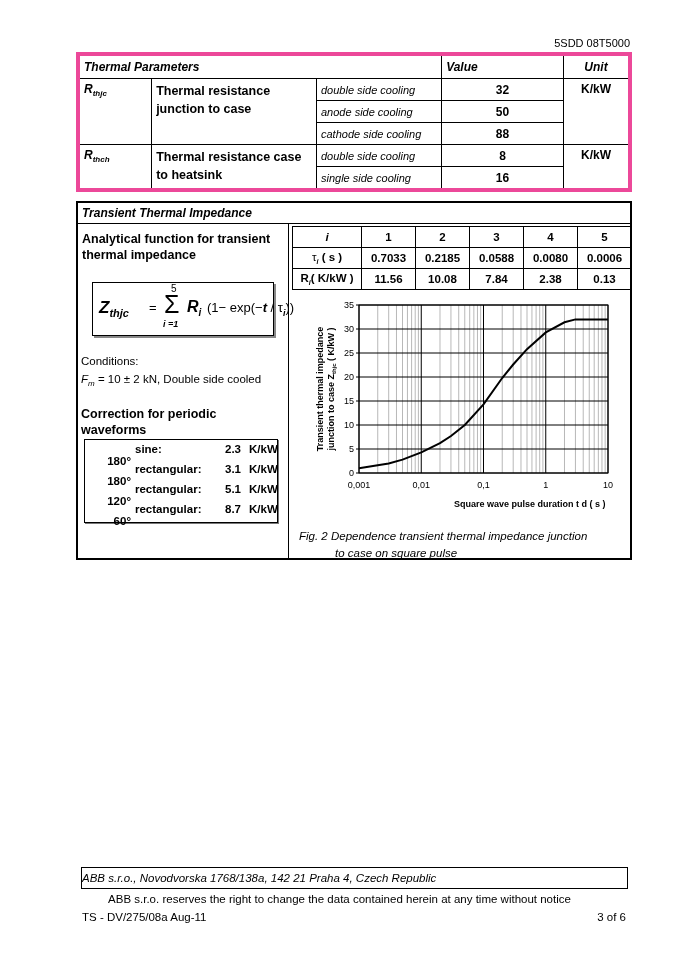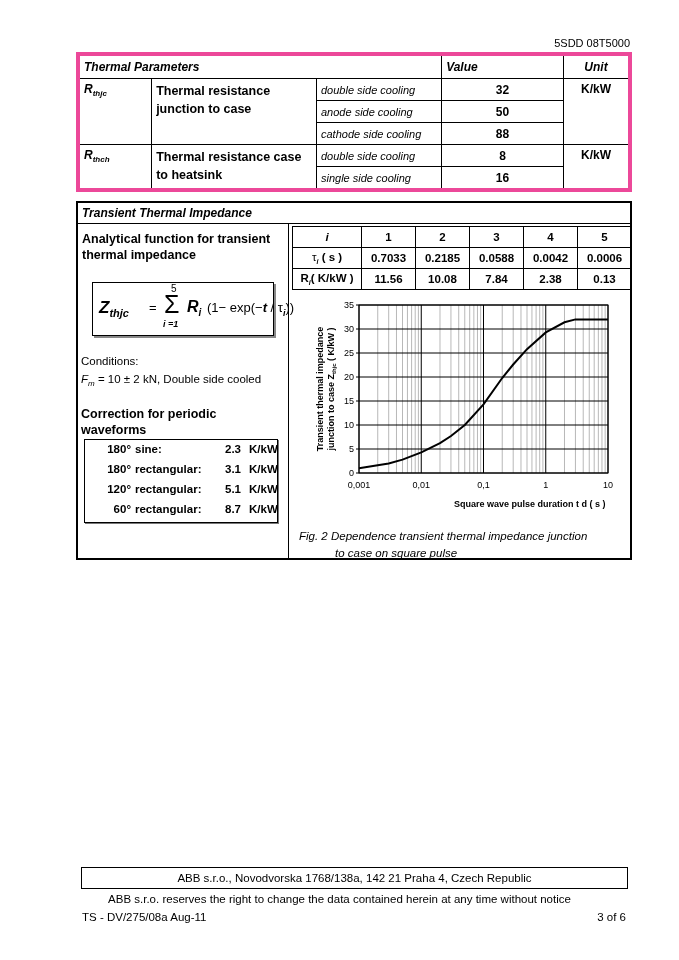--- a/index.html
+++ b/index.html
@@ -21,36 +21,36 @@
   .sec2 { position:absolute; left:76px; top:201px; width:556px; height:359px; border:2px solid #000; box-sizing:border-box; }
   .sec2-title { position:absolute; left:0; top:0; width:552px; height:21px; border-bottom:1px solid #000; font-weight:bold; font-style:italic; font-size:12px; padding-left:4px; line-height:21px; box-sizing:border-box; }
   .sec2-divider { position:absolute; left:210px; top:21px; width:1px; height:334px; background:#000; }
   .af-title { position:absolute; left:4px; top:28px; width:200px; font-weight:bold; font-size:12.5px; line-height:16px; }
   .formula { position:absolute; left:14px; top:79px; width:180px; height:52px; border:1px solid #000; box-shadow:2px 2px 0 #888; font-family:"Liberation Sans", sans-serif; }
   .cond-label { position:absolute; left:3px; top:152px; font-size:11.5px; }
   .cond-value { position:absolute; left:3px; top:170px; font-size:11.5px; }
   .corr-title { position:absolute; left:3px; top:203px; width:200px; font-weight:bold; font-size:12.5px; line-height:16px; }
   .corr-box { position:absolute; left:6px; top:236px; width:192px; height:82px; border:1px solid #000; box-shadow:1px 1px 0 #777; font-size:11.5px; font-weight:bold; }
   .corr-row { position:absolute; left:0; width:192px; height:20px; }
-  .corr-angle { position:absolute; right:146px; text-align:center; }
+  .corr-angle { position:absolute; right:146px; text-align:center;margin-top:12px; }
   .corr-type { position:absolute; left:50px; }
   .corr-val { position:absolute; left:140px; }
   .corr-unit { position:absolute; left:164px; }
 
   .t2 { position:absolute; left:214px; top:23px; width:340px; font-size:11.5px; font-weight:bold; }
   .t2 td { border:1px solid #000; text-align:center; height:20px; padding:0; }
   .t2 .first { width:68px; }
   .t2 .ital { font-style:italic; }
   .t2 sub { font-size:7px; font-style:italic; }
 
   .chart-svg { position:absolute; left:218px; top:92px; }
   .caption { position:absolute; left:221px; top:325px; font-style:italic; font-size:11.5px; line-height:17px; }
   .caption .l2 { padding-left:36px; }
 
-  .footer-box { position:absolute; left:81px; top:867px; width:545px; height:20px; border:1px solid #000; font-size:11.5px; text-align:center; line-height:20px; }
+  .footer-box { position:absolute; left:81px; top:867px; width:545px; height:20px; border:1px solid #000; font-size:11.5px; text-align:left; line-height:20px;font-style:italic; }
   .footer-note { position:absolute; left:0; width:679px; top:893px; text-align:center; font-size:11.5px; }
   .footer-left { position:absolute; left:82px; top:911px; font-size:11.5px; }
   .footer-right { position:absolute; right:53px; top:911px; font-size:11.5px; }
 </style>
 </head>
 <body>
 
 <div class="abs doc-code">5SDD 08T5000</div>
 
 <table class="t1 outer-border">
@@ -144,21 +144,21 @@
       <td>2</td>
       <td>3</td>
       <td>4</td>
       <td>5</td>
     </tr>
     <tr>
       <td class="first"><span style="font-weight:normal">τ</span><sub>i</sub> <span>( s )</span></td>
       <td>0.7033</td>
       <td>0.2185</td>
       <td>0.0588</td>
-      <td>0.0042</td>
+      <td>0.0080</td>
       <td>0.0006</td>
     </tr>
     <tr>
       <td class="first"><span>R</span><sub>i</sub><span>( K/kW )</span></td>
       <td>11.56</td>
       <td>10.08</td>
       <td>7.84</td>
       <td>2.38</td>
       <td>0.13</td>
     </tr>

